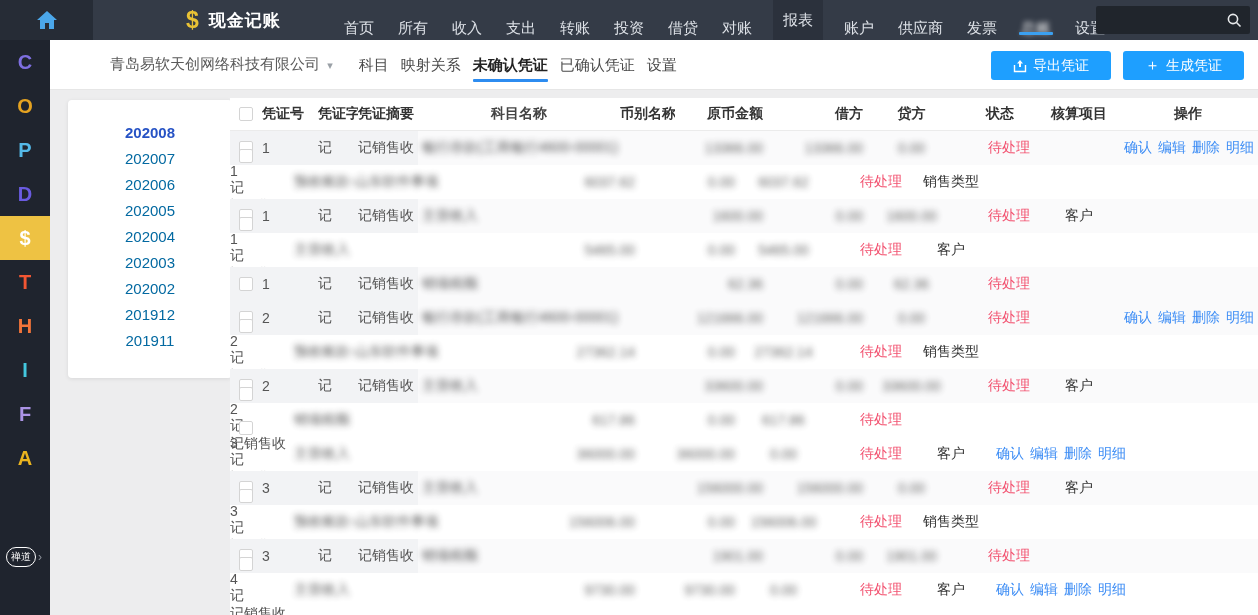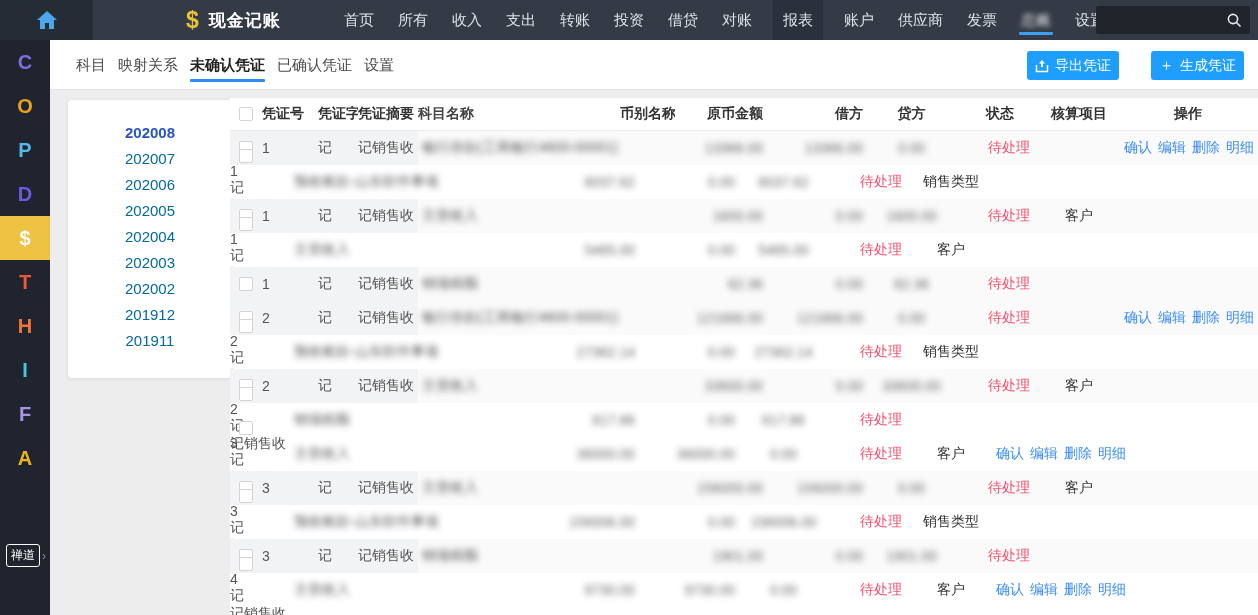--- a/index.html
+++ b/index.html
@@ -8,50 +8,50 @@
   .stage { position:relative; width:1258px; height:615px; }
 
   
   .topbar { position:absolute; left:0; top:0; width:1258px; height:40px; background:#343b47; }
   .corner { position:absolute; left:0; top:0; width:93px; height:40px; background:#262c36;
     display:flex; align-items:center; justify-content:center; cursor:pointer; }
   .logo-wrap { position:absolute; left:186px; top:0; height:40px; display:flex; align-items:center; gap:10px; }
   .logo-dollar { font-size:23px; font-weight:bold; color:#e9c235; font-style:normal; }
   .app-title { font-size:17px; font-weight:bold; color:#ffffff; letter-spacing:1px; }
   .topnav { position:absolute; left:341px; top:0; height:40px; display:flex; align-items:center; gap:18px; }
-  .nav-item { font-size:15px; color:#dde1e7; cursor:pointer; height:40px; line-height:40px; padding:0 3px; white-space:nowrap; }
+  .nav-item { font-size:15px; color:#dde1e7; cursor:pointer; height:40px; line-height:40px; padding:8px 3px; white-space:nowrap; }
   .nav-item.dark { background:#2b313c; padding:0 10px; }
   .nav-item.active { position:relative; color:#fff; }
   .nav-item.active .nav-underline { position:absolute; left:1px; right:1px; bottom:5px; height:3px; background:#3ba0f0; border-radius:1px; }
   .redacted { filter:blur(3px); opacity:.9; }
   .redacted-sm { filter:blur(2.5px); opacity:.95; }
   .searchbox { position:absolute; right:8px; top:6px; width:154px; height:28px; background:#20252c;
     border-radius:2px; display:flex; align-items:center; justify-content:flex-end; padding-right:8px; cursor:text; }
 
   
   .sidebar { position:absolute; left:0; top:40px; width:50px; height:575px; background:#1f242e; }
   .side-letter { width:50px; height:44px; display:flex; align-items:center; justify-content:center;
     font-size:20px; font-weight:bold; cursor:pointer; }
   .side-letter.active { background:#eec243; color:#fff; }
   .zentao { position:absolute; left:6px; bottom:48px; display:flex; align-items:center; gap:2px; }
-  .zentao-box { border:1px solid #fff; border-radius:3px; color:#fff; font-size:12px; padding:2px 4px; cursor:pointer; }
+  .zentao-box { border:1px solid #fff; border-radius:10px; color:#fff; font-size:10px; padding:2px 4px; cursor:pointer; }
   .zentao-arrow { color:#8a8f98; font-size:12px; }
 
   
   .subbar { position:absolute; left:50px; top:40px; width:1208px; height:50px; background:#fff;
     border-bottom:1px solid #e6e6e6; display:flex; align-items:center; }
   .company { margin-left:60px; font-size:15px; color:#595959; cursor:pointer; white-space:nowrap; }
   .company .caret { color:#9aa0a6; font-size:11px; margin-left:3px; }
   .tabs { display:flex; align-items:center; gap:12px; margin-left:26px; }
   .tab { font-size:15px; color:#4a4a4a; cursor:pointer; height:50px; line-height:50px; position:relative; white-space:nowrap; }
   .tab.active { color:#222; font-weight:bold; }
   .tab.active::after { content:""; position:absolute; left:0; right:0; bottom:8px; height:3px; background:#2d8cf0; border-radius:1px; }
   .btn-group { position:absolute; right:14px; top:11px; display:flex; gap:12px; }
   .btn { height:29px; background:#1e9fff; color:#fff; font-size:14px; border:none; border-radius:3px;
-    padding:0 8px; display:flex; align-items:center; gap:6px; cursor:pointer;margin-left:20px; }
+    padding:0 22px; display:flex; align-items:center; gap:6px; cursor:pointer; }
 
   
   .main { position:absolute; left:50px; top:90px; width:1208px; height:525px; background:#ededee; }
   .months-card { position:absolute; left:18px; top:10px; width:164px; height:278px; background:#fff;
     border-radius:4px; box-shadow:0 1px 4px rgba(0,0,0,.09); padding-top:20px; }
   .month { height:26px; line-height:26px; text-align:center; font-size:15px; color:#0369a1; cursor:pointer; }
   .month.active { color:#2753c5; font-weight:bold; }
 
   
   .table-card { position:absolute; left:180px; top:8px; width:1028px; height:517px; background:#fff; overflow:hidden; }
@@ -65,21 +65,21 @@
   .c-word{ width:40px; }
   .c-sum { width:60px; }
   .c-subj{ width:202px; padding-left:4px; color:#444; }
   .c-cur { width:55px; text-align:center; }
   .c-amt { width:93px; text-align:right; padding-right:5px; }
   .c-deb { width:100px; text-align:right; padding-right:5px; }
   .c-cre { width:92px; text-align:center; padding-right:5px; }
   .c-sta { width:80px; padding-left:28px; }
   .c-itm { width:78px; text-align:center; color:#333; }
   .c-act { width:140px; text-align:right; padding-right:18px; }
-  .thead .c-subj { padding-left:0; }
+  .thead .c-subj { text-align:center; padding-left:0; }
   .thead .c-sta { text-align:center; padding-left:0; }
   .thead .c-itm, .thead .c-act { text-align:center; padding-right:0; }
   .checkbox { width:14px; height:14px; border:1px solid #d4d4d4; border-radius:2px; background:#fff; cursor:pointer; }
   .status { color:#f2516f; }
   .link { color:#3d8df5; cursor:pointer; margin-left:6px; }
   .num { color:#555; }
 </style>
 </head>
 <body>
 
@@ -132,20 +132,24 @@
         <div class="side-letter" style="color: rgb(171, 147, 230);">F</div>
         <div class="side-letter" style="color: rgb(234, 180, 31);">A</div>
       </div>
     <div class="zentao">
       <span class="zentao-box">禅道</span>
       <span class="zentao-arrow">›</span>
     </div>
   </div>
 
   <div class="subbar">
+    <div class="company">
+      <span>青岛易软天创网络科技有限公司</span>
+      <span class="caret">▾</span>
+    </div>
     <div class="tabs" id="tab-bar">
         <span class="tab">科目</span>
         <span class="tab">映射关系</span>
         <span class="tab active">未确认凭证</span>
         <span class="tab">已确认凭证</span>
         <span class="tab">设置</span>
       </div>
     <div class="btn-group">
       <button class="btn">
         <svg width="14" height="14" viewBox="0 0 14 14">

